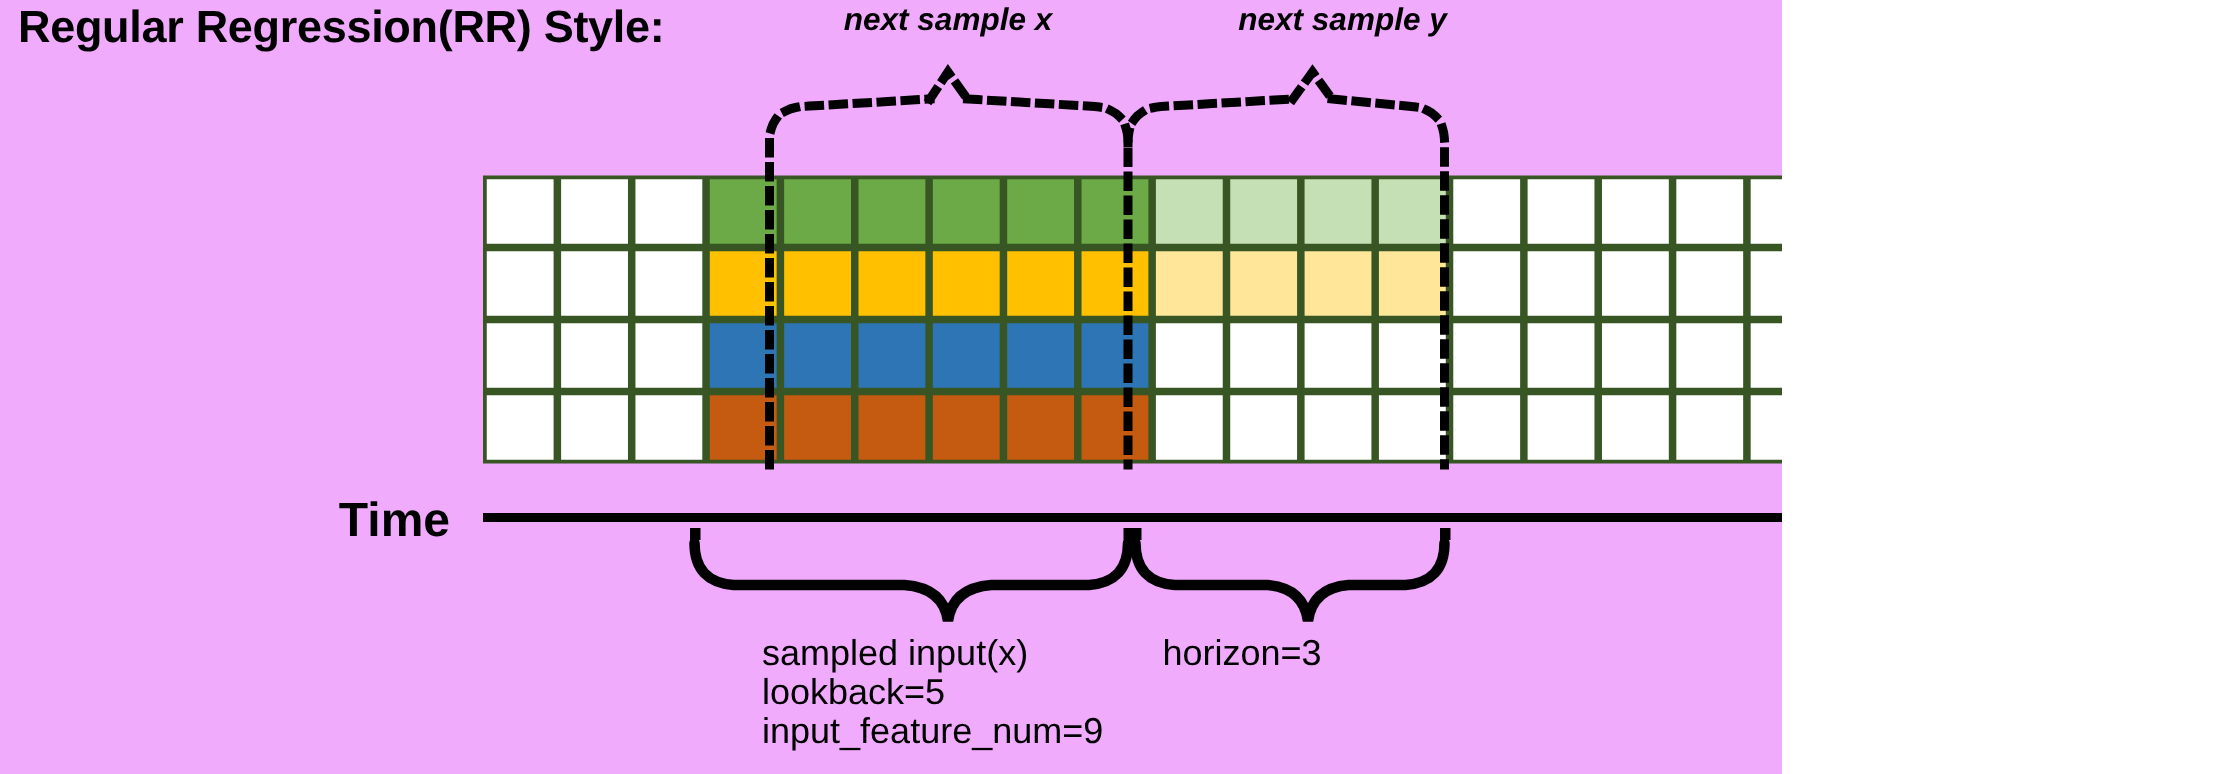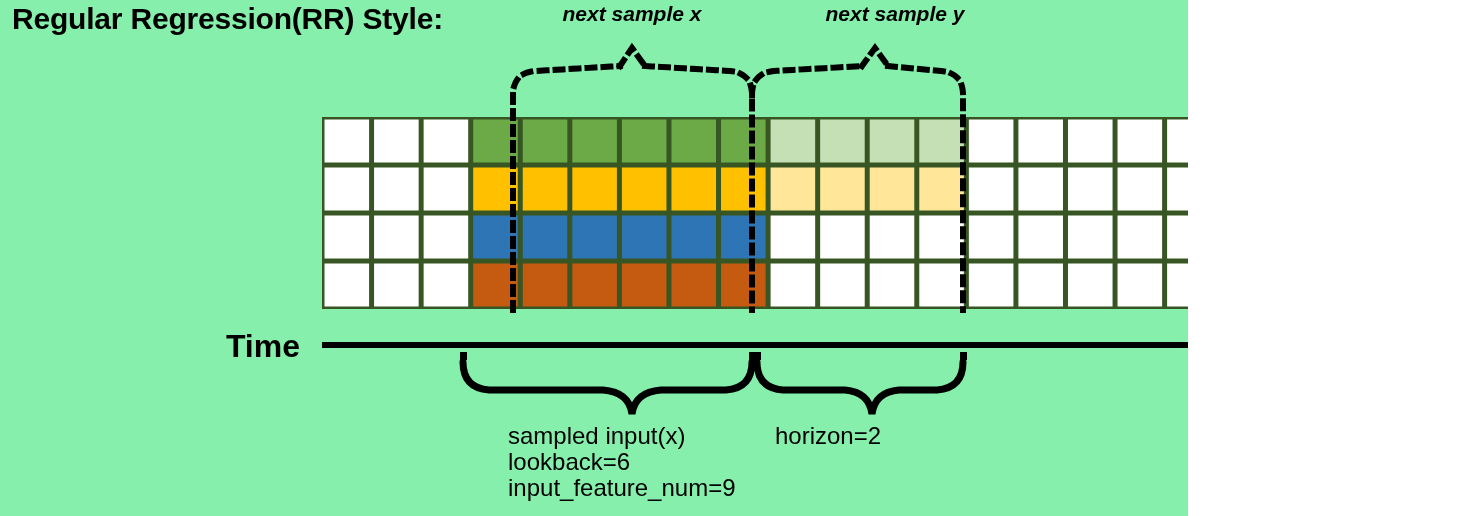--- a/index.html
+++ b/index.html
@@ -4,21 +4,21 @@
 <style>
   html, body {
     margin: 0;
     padding: 0;
     background: #ffffff;
   }
   #canvas {
     position: relative;
     width: 1188px;
     height: 516px;
-    background: #86efac;
+    background: #f0abfc;
     font-family: "Liberation Sans", sans-serif;
     overflow: hidden;
   }
   .title {
     position: absolute;
     left: 12px;
     top: 2px;
     font-size: 30px;
     font-weight: 700;
     color: #000000;
@@ -77,26 +77,26 @@
   <div class="row-label" style="top:222px;">Extra Feature 1</div>
   <div class="row-label" style="top:270px;">Extra Feature 2</div>
 
   <div class="time-label">Time</div>
 
   <div class="brace-label" style="left:532px; top:2px; width:200px;">next sample x</div>
   <div class="brace-label" style="left:795px; top:2px; width:200px;">next sample y</div>
 
   <div class="caption" style="left:508px; top:423px;">
     <div>sampled input(x)</div>
-    <div>lookback=6</div>
+    <div>lookback=5</div>
     <div>input_feature_num=9</div>
   </div>
 
   <div class="caption" style="left:775px; top:423px;">
-    <div>horizon=2</div>
+    <div>horizon=3</div>
   </div>
 
   <svg id="vec" width="1476" height="516">
     <g id="grid-layer">
         <rect x="322" y="117" width="1140" height="192" fill="#375623"></rect>
         <rect x="324.50" y="119.50" width="44.57" height="43.00" fill="#FFFFFF"></rect>
         <rect x="374.07" y="119.50" width="44.57" height="43.00" fill="#FFFFFF"></rect>
         <rect x="423.63" y="119.50" width="44.57" height="43.00" fill="#FFFFFF"></rect>
         <rect x="473.20" y="119.50" width="44.57" height="43.00" fill="#6BAA46"></rect>
         <rect x="522.76" y="119.50" width="44.57" height="43.00" fill="#6BAA46"></rect>

